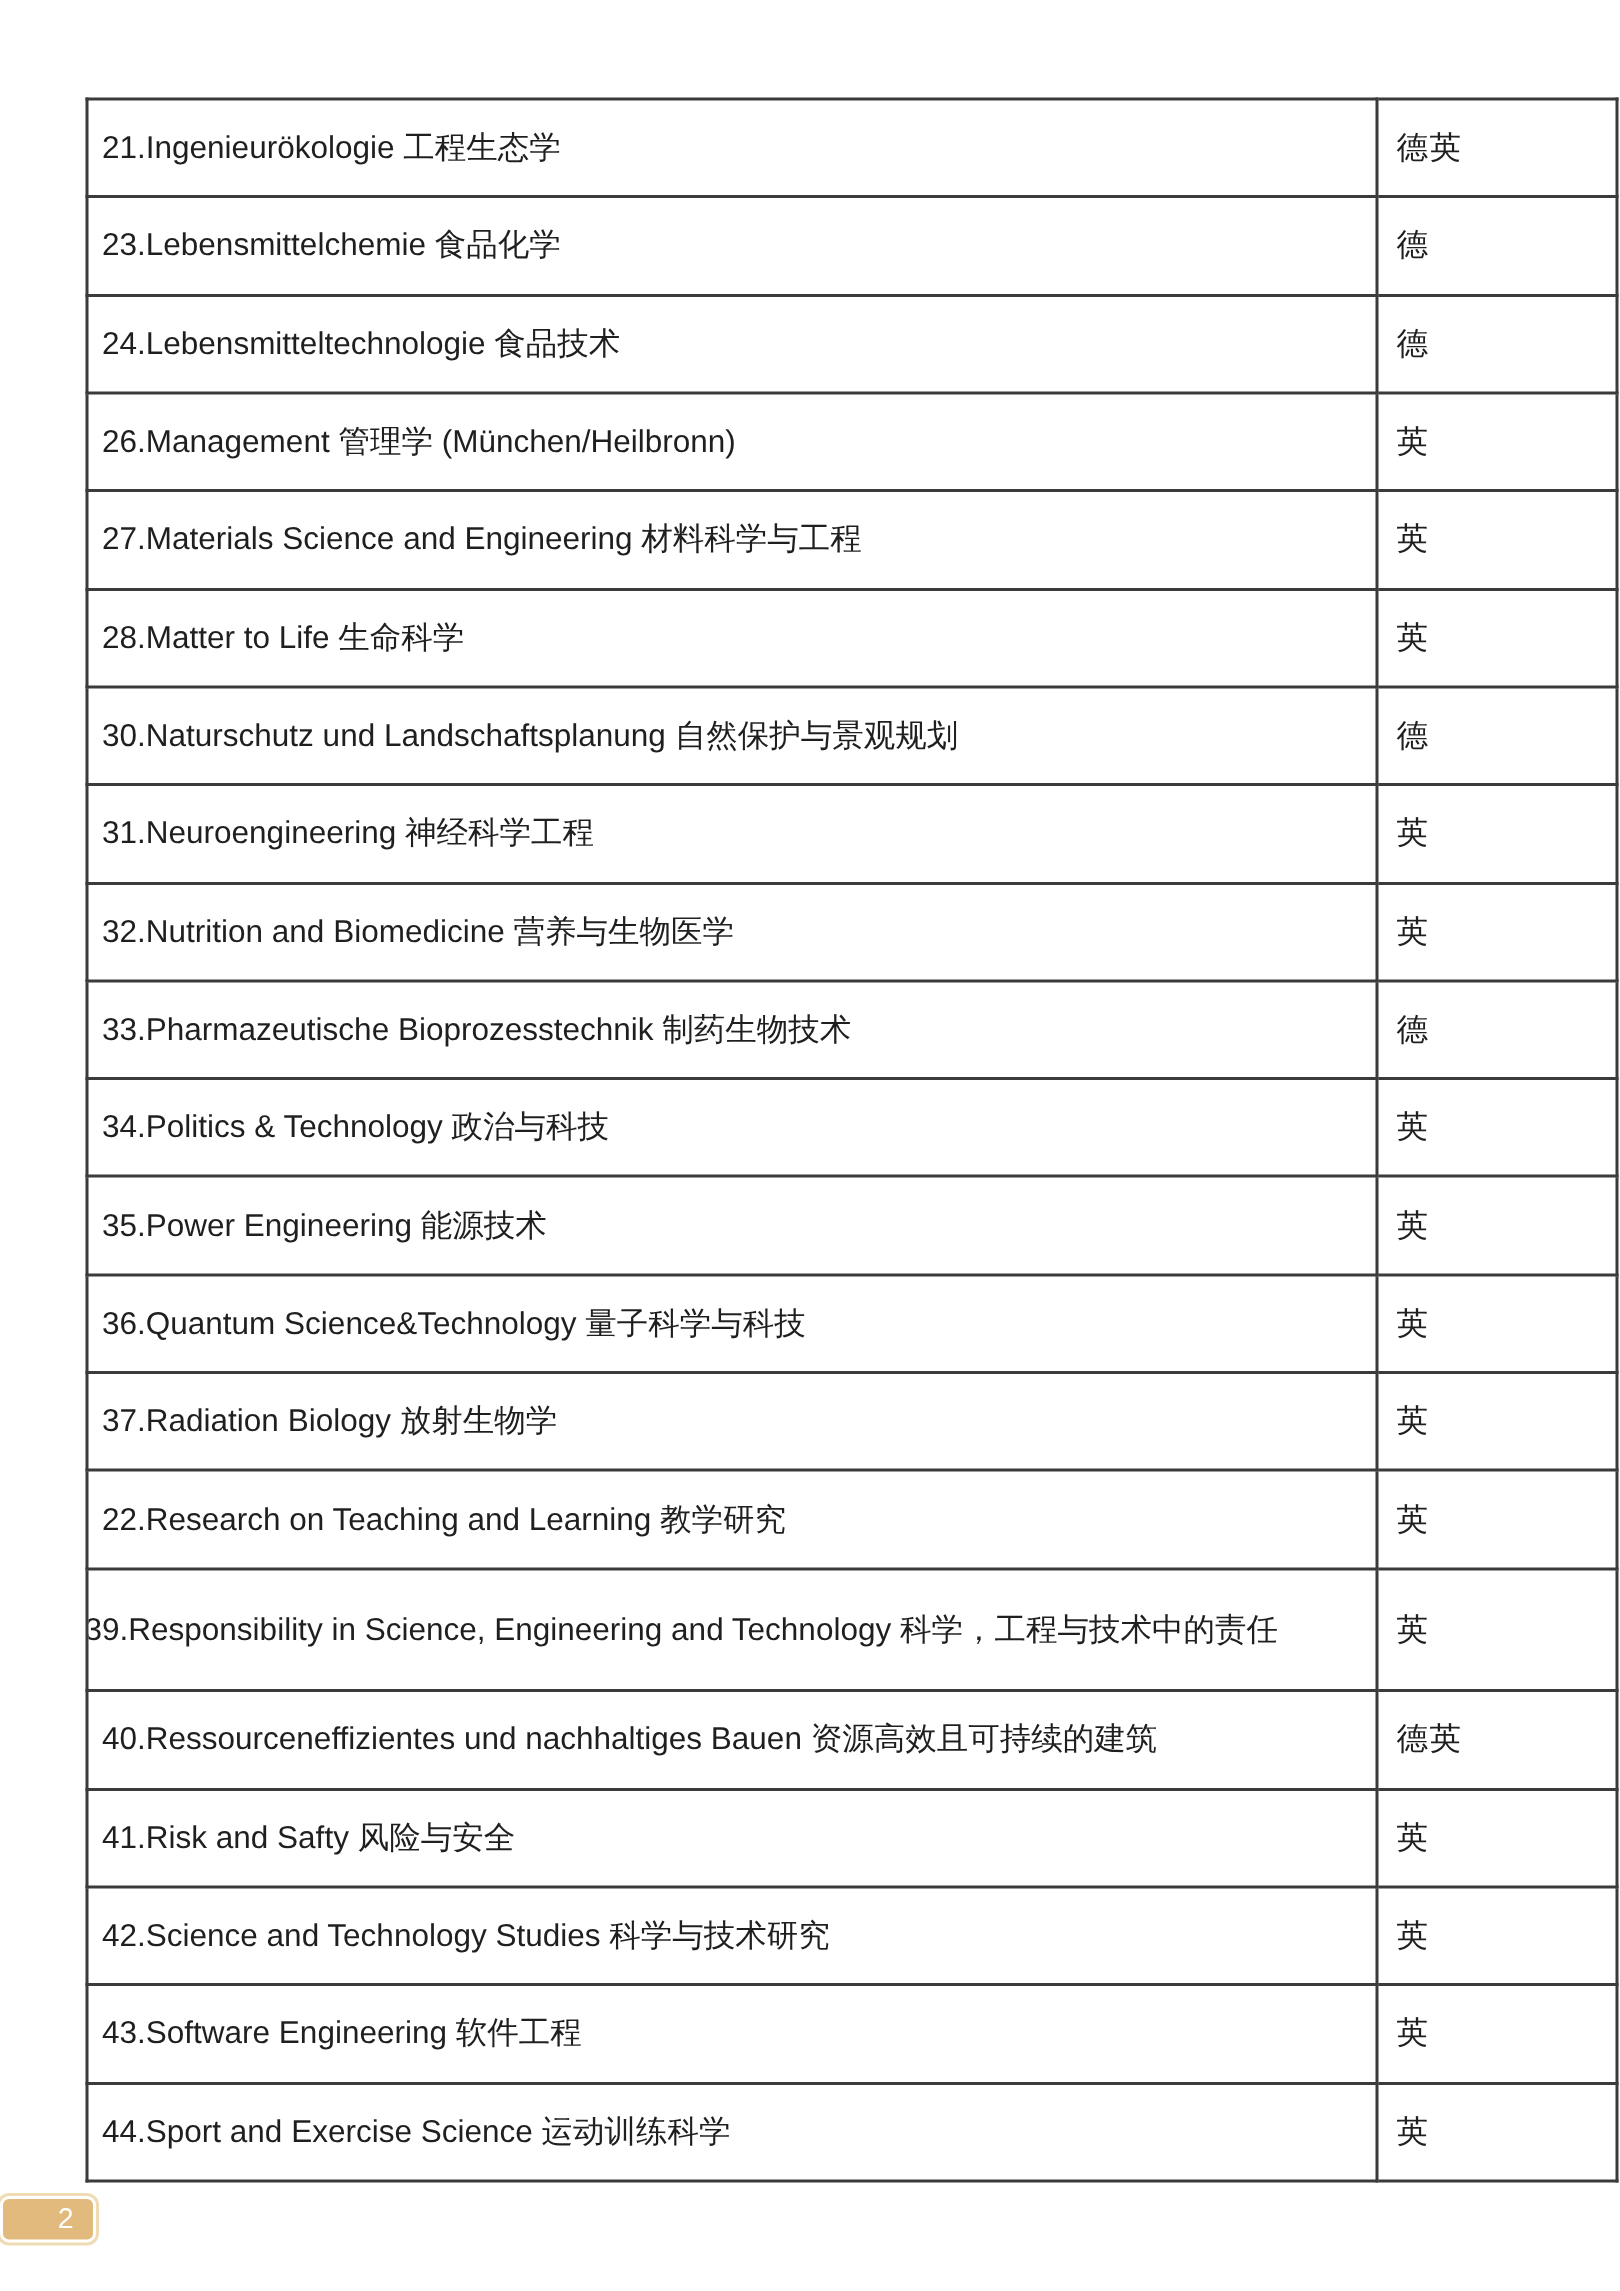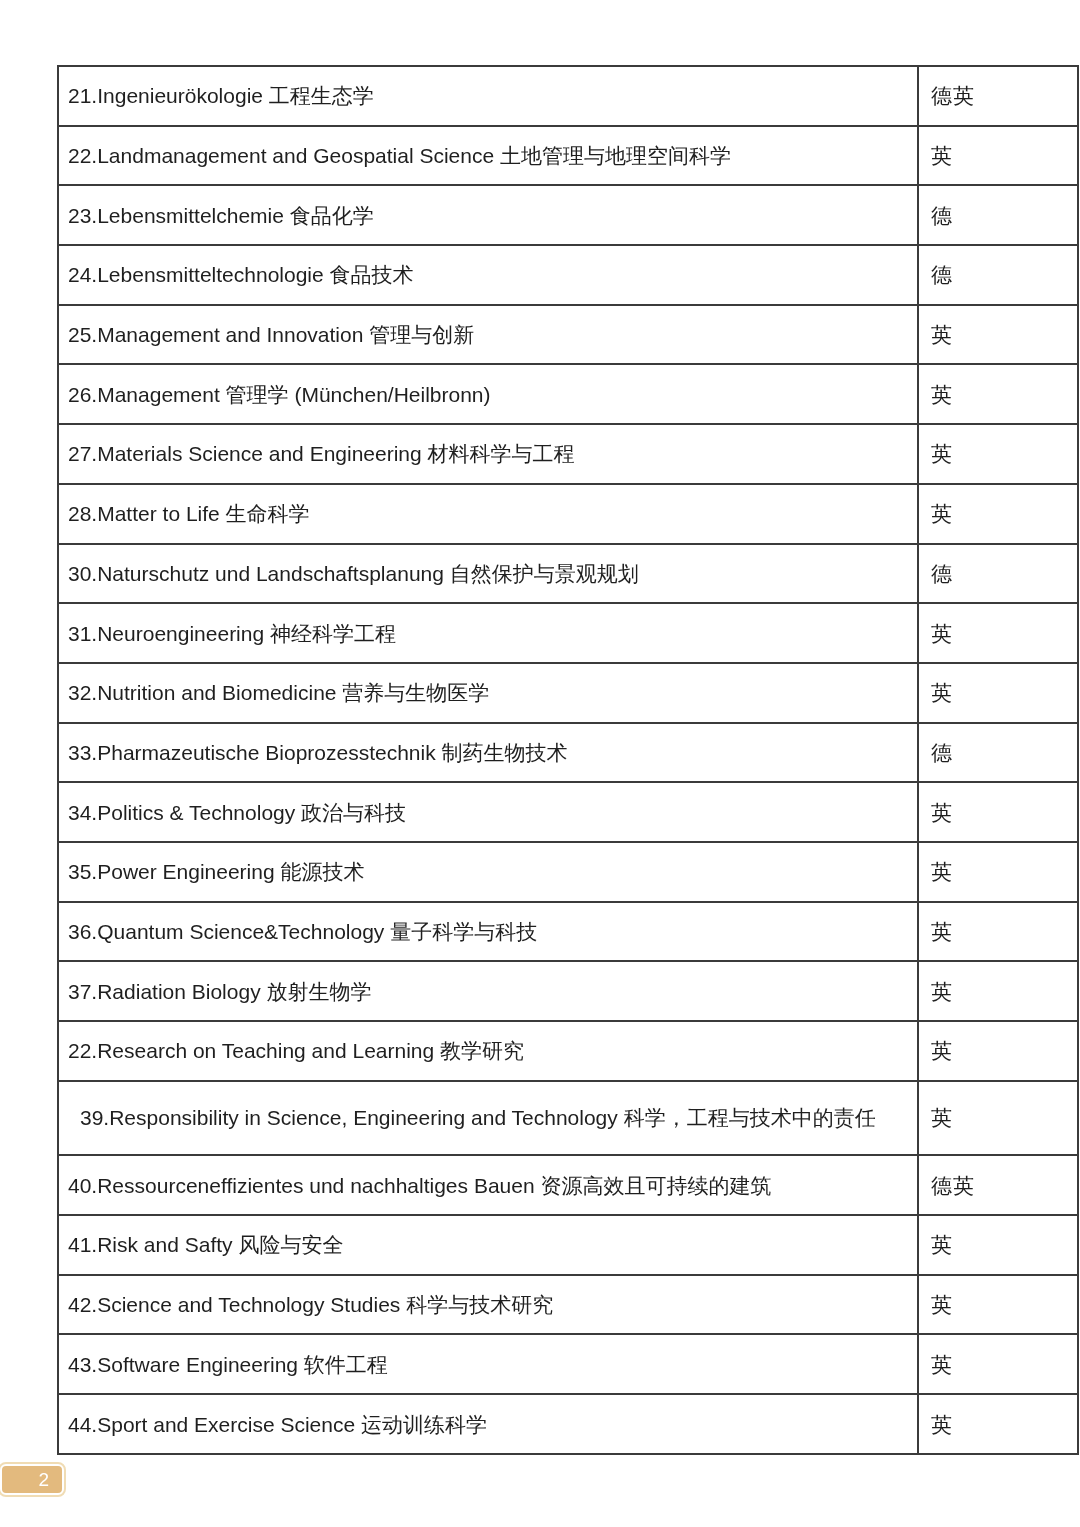--- a/index.html
+++ b/index.html
@@ -39,21 +39,21 @@
   }
   td.cell-lang {
     width: 130px;
     padding: 4px 16px 4px 12px;
     letter-spacing: 1px;
   }
   tr.row-normal { height: 56px; }
   tr.row-tall   { height: 70px; }
   tr.row-tall td.cell-program {
     text-align: justify;
-    padding-left: 48px;
+    padding-left: 24px;
     text-indent: -27px;
     line-height: 32px;
   }
   .page-badge {
     position: absolute;
     left: 0;
     top: 1464px;
     width: 64px;
     height: 31px;
     background: #e3ba7e;
@@ -74,34 +74,26 @@
 
 <div class="page">
 
   <table class="programs">
     <tbody>
       <tr class="row-normal">
         <td class="cell-program">21.Ingenieurökologie 工程生态学</td>
         <td class="cell-lang">德英</td>
       </tr>
       <tr class="row-normal">
-        <td class="cell-program">22.Landmanagement and Geospatial Science 土地管理与地理空间科学</td>
-        <td class="cell-lang">英</td>
-      </tr>
-      <tr class="row-normal">
         <td class="cell-program">23.Lebensmittelchemie 食品化学</td>
         <td class="cell-lang">德</td>
       </tr>
       <tr class="row-normal">
         <td class="cell-program">24.Lebensmitteltechnologie 食品技术</td>
         <td class="cell-lang">德</td>
-      </tr>
-      <tr class="row-normal">
-        <td class="cell-program">25.Management and Innovation 管理与创新</td>
-        <td class="cell-lang">英</td>
       </tr>
       <tr class="row-normal">
         <td class="cell-program">26.Management 管理学 (München/Heilbronn)</td>
         <td class="cell-lang">英</td>
       </tr>
       <tr class="row-normal">
         <td class="cell-program">27.Materials Science and Engineering 材料科学与工程</td>
         <td class="cell-lang">英</td>
       </tr>
       <tr class="row-normal">

